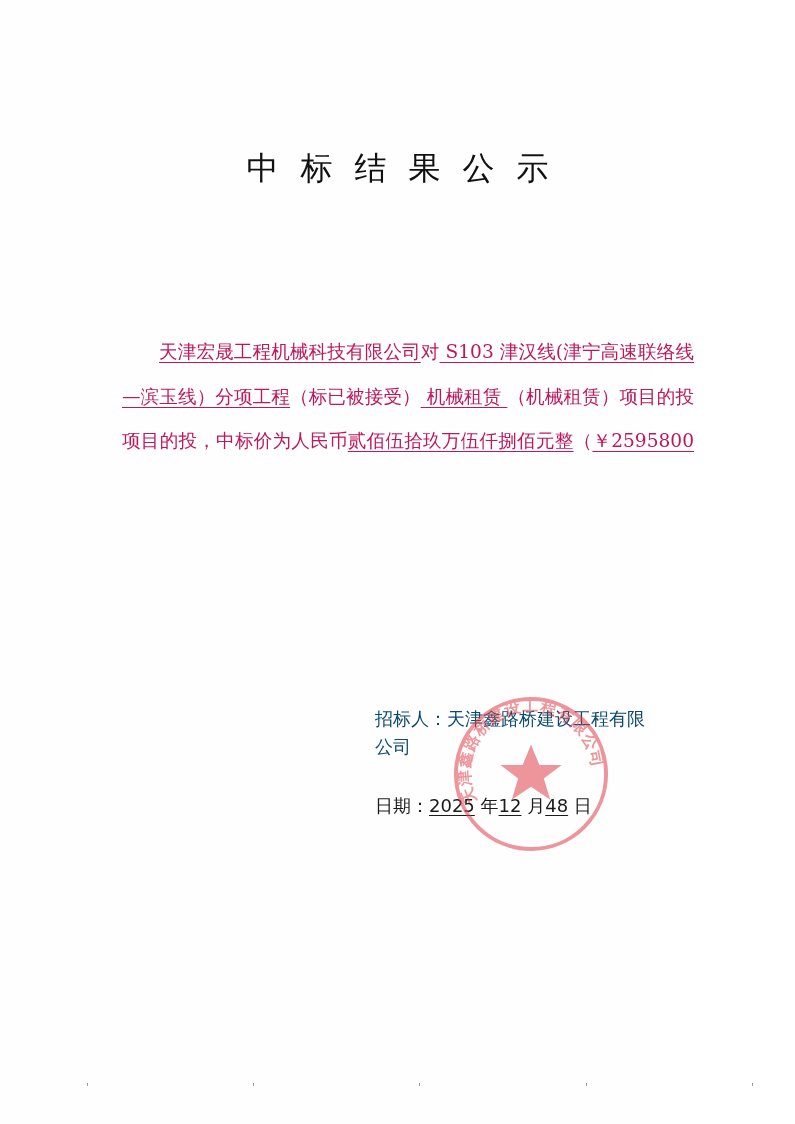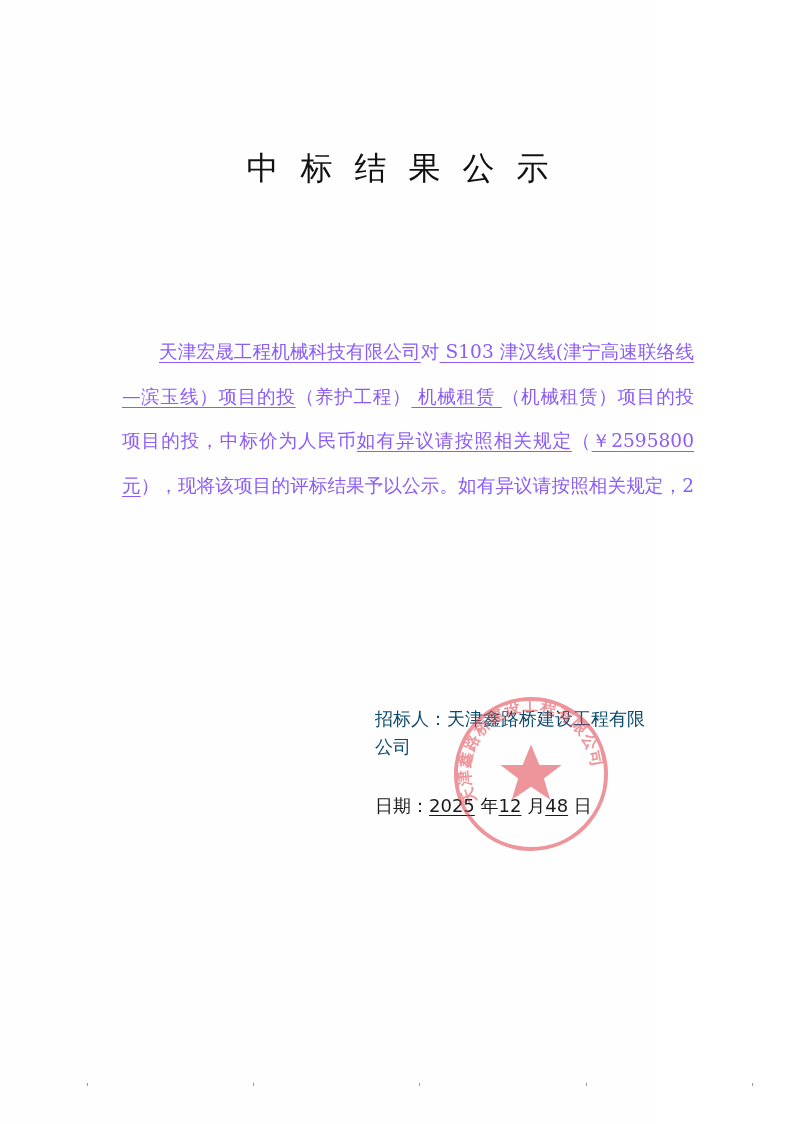--- a/index.html
+++ b/index.html
@@ -34,21 +34,21 @@
       color: #111;
       line-height: 44px;
     }
     .body-text {
       position: absolute;
       left: 122px;
       top: 330px;
       width: 572px;
       font-size: 18.6px;
       line-height: 44.5px;
-      color: #8b5cf6;
+      color: #be185d;
       text-align: justify;
     }
     .line {
       display: block;
       height: 44.5px;
       white-space: nowrap;
       text-align: justify;
       text-align-last: justify;
     }
     .line.last {
@@ -100,23 +100,22 @@
   </style>
 </head>
 <body>
 
 <div class="page">
 
   <div class="title">中标结果公示</div>
 
   <div class="body-text">
     <span class="line indent"><span class="u">天津宏晟工程机械科技有限公司</span><span>对</span><span class="u"> S103 津汉线(津宁高速联络线</span></span>
-    <span class="line"><span class="u">—滨玉线）项目的投</span><span>（养护工程）</span><span class="u"> 机械租赁 </span><span>（机械租赁）项目的投</span></span>
-    <span class="line"><span>项目的投，中标价为人民币</span><span class="u">如有异议请按照相关规定</span><span>（</span><span class="u">￥2595800</span></span>
-    <span class="line"><span class="u">元</span><span>），现将该项目的评标结果予以公示。如有异议请按照相关规定，2</span></span>
+    <span class="line"><span class="u">—滨玉线）分项工程</span><span>（标已被接受）</span><span class="u"> 机械租赁 </span><span>（机械租赁）项目的投</span></span>
+    <span class="line"><span>项目的投，中标价为人民币</span><span class="u">贰佰伍拾玖万伍仟捌佰元整</span><span>（</span><span class="u">￥2595800</span></span>
   </div>
 
   <div class="sign-block">
     <span>招标人：</span><span>天津鑫路桥建设工程有限公司</span>
   </div>
 
   <div class="date-block">
     <span>日期：</span><span class="u">2025</span>
     <span>年</span><span class="u">12</span>
     <span>月</span><span class="u">48</span>

